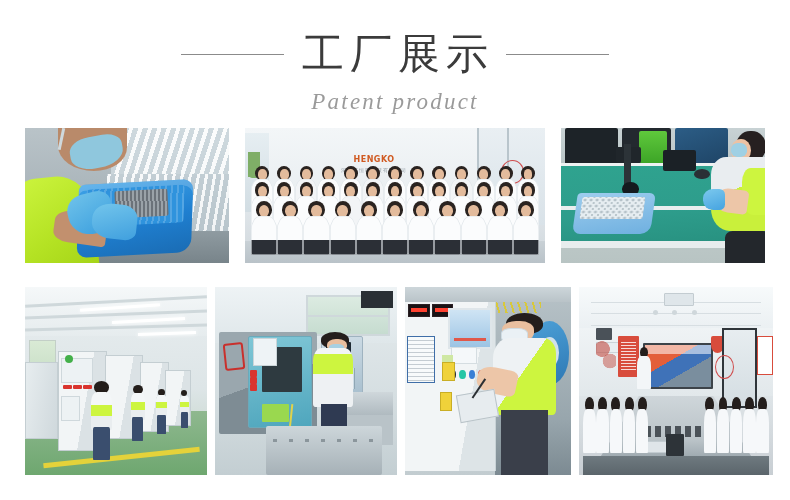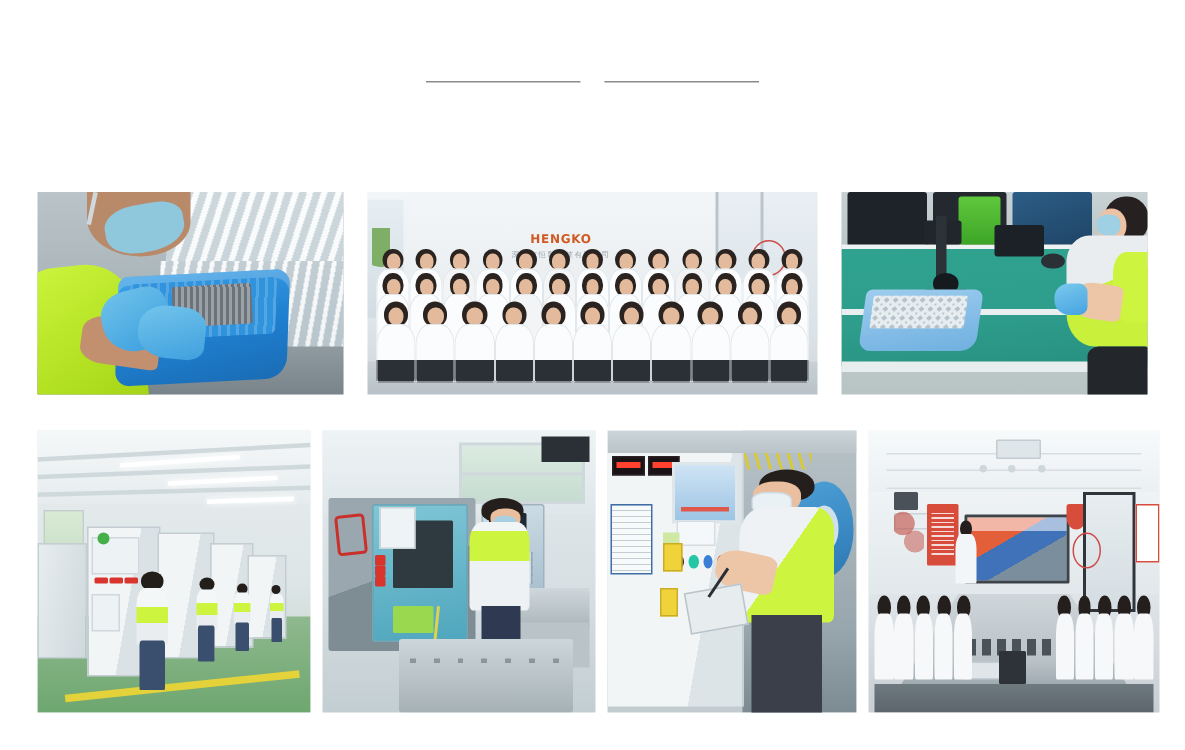--- a/index.html
+++ b/index.html
@@ -331,22 +331,24 @@
   .no-sel { user-select: none; }
 </style>
 </head>
 <body>
 
 <div class="page no-sel">
 
   <div class="header">
     <div class="title-row">
       <div class="rule rule-left"></div>
+      <div class="main-title">工厂展示</div>
       <div class="rule rule-right"></div>
     </div>
+    <div class="subtitle">Patent product</div>
   </div>
 
   <div class="gallery">
 
     <div class="row row-top">
 
       <div class="photo p1" title="Worker in blue gloves sorting metal components into a blue plastic basket beside stacks of packaged parts">
         <div class="scene">
           <div class="sh bagsA"></div>
           <div class="sh bagsB"></div>

